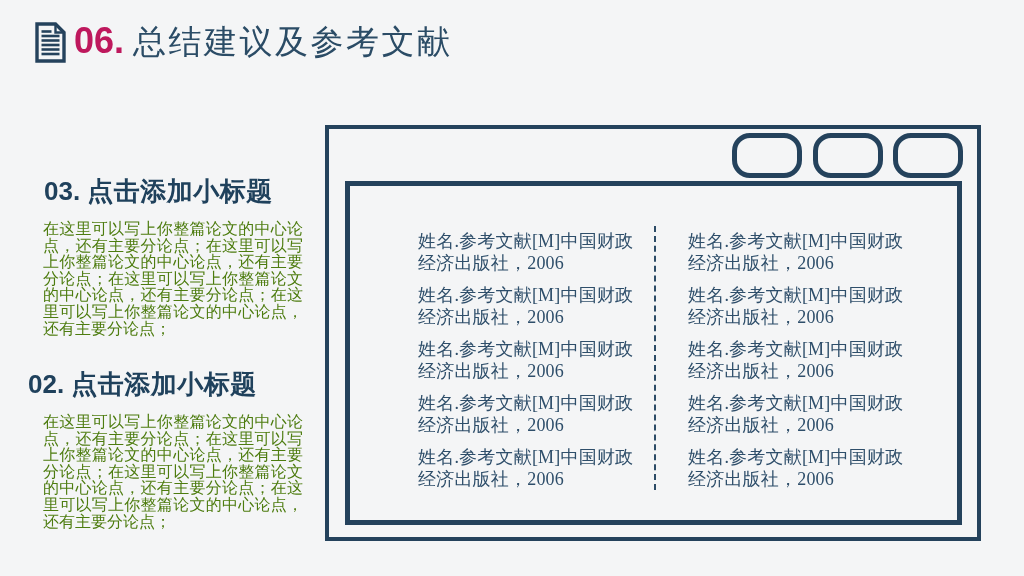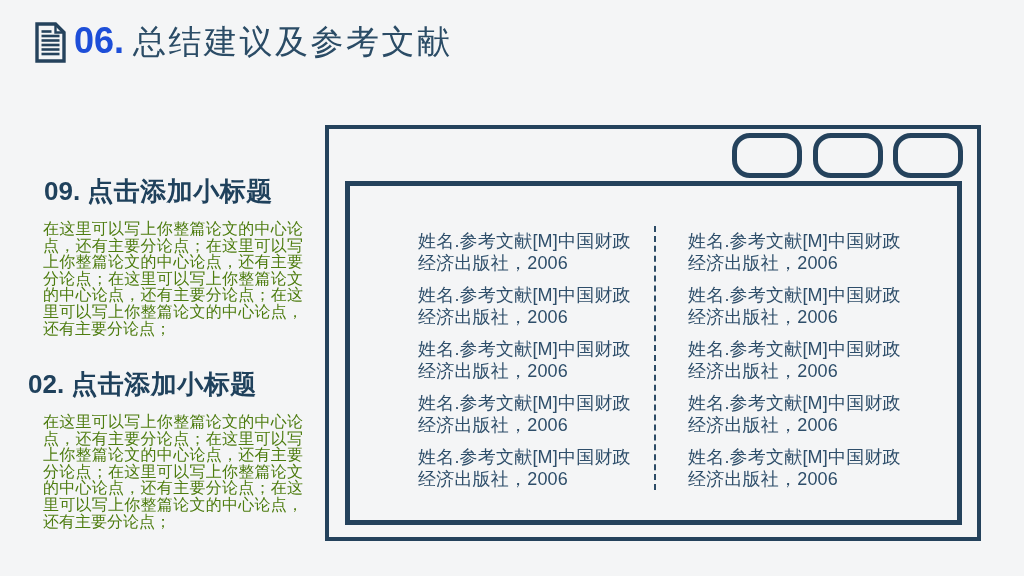--- a/index.html
+++ b/index.html
@@ -11,21 +11,21 @@
     background: #f4f5f6;
     overflow: hidden;
     font-family: "Liberation Sans", "DejaVu Sans", sans-serif;
   }
 
   
   .header { position: absolute; left: 34px; top: 21px; display: flex; align-items: flex-start; }
   .doc-icon { width: 33px; height: 41px; margin-right: 7px; margin-top: 1px; }
   .title-line { display: flex; align-items: baseline; }
   .title-number {
-    font-size: 36px; font-weight: bold; color: #1d4ed8;
+    font-size: 36px; font-weight: bold; color: #be185d;
     letter-spacing: 0px; line-height: 40px;
   }
   .title-text {
     font-size: 33px; font-weight: 500; color: #2b4c66;
     letter-spacing: 2.5px; margin-left: 9px; line-height: 38px;
   }
 
   
   .section-heading { position: absolute; display: flex; align-items: baseline; }
   .section-heading .sec-num { font-size: 26px; font-weight: bold; color: #1f415c; }
@@ -63,20 +63,21 @@
     border: 5px solid #24425c;
     background: transparent;
   }
   .ref-col { position: absolute; top: 44px; width: 220px; }
   .ref-col-left  { left: 68px; }
   .ref-col-right { left: 338px; }
   .ref-item {
     font-size: 18px; line-height: 22px;
     color: #2e4e6a; margin-bottom: 10px;
     letter-spacing: 0.2px;
+    font-family: Liberation Serif, serif;
   }
   .col-divider {
     position: absolute; left: 304px; top: 40px;
     width: 0; height: 264px;
     border-left: 2px dashed #2c4b66;
   }
 </style>
 </head>
 <body>
 
@@ -93,21 +94,21 @@
       <line x1="7.5" y1="27.5" x2="25.5" y2="27.5" stroke="#24425c" stroke-width="2.6"></line>
       <line x1="7.5" y1="32" x2="25.5" y2="32" stroke="#24425c" stroke-width="2.6"></line>
     </svg>
     <div class="title-line">
       <span class="title-number">06.</span>
       <span class="title-text">总结建议及参考文献</span>
     </div>
   </div>
 
   <div class="section-heading sec1-heading">
-    <span class="sec-num">09.</span>
+    <span class="sec-num">03.</span>
     <span class="sec-title">点击添加小标题</span>
   </div>
   <p class="section-body sec1-body">在这里可以写上你整篇论文的中心论点，还有主要分论点；在这里可以写上你整篇论文的中心论点，还有主要分论点；在这里可以写上你整篇论文的中心论点，还有主要分论点；在这里可以写上你整篇论文的中心论点，还有主要分论点；</p>
 
   <div class="section-heading sec2-heading">
     <span class="sec-num">02.</span>
     <span class="sec-title">点击添加小标题</span>
   </div>
   <p class="section-body sec2-body">在这里可以写上你整篇论文的中心论点，还有主要分论点；在这里可以写上你整篇论文的中心论点，还有主要分论点；在这里可以写上你整篇论文的中心论点，还有主要分论点；在这里可以写上你整篇论文的中心论点，还有主要分论点；</p>
 

